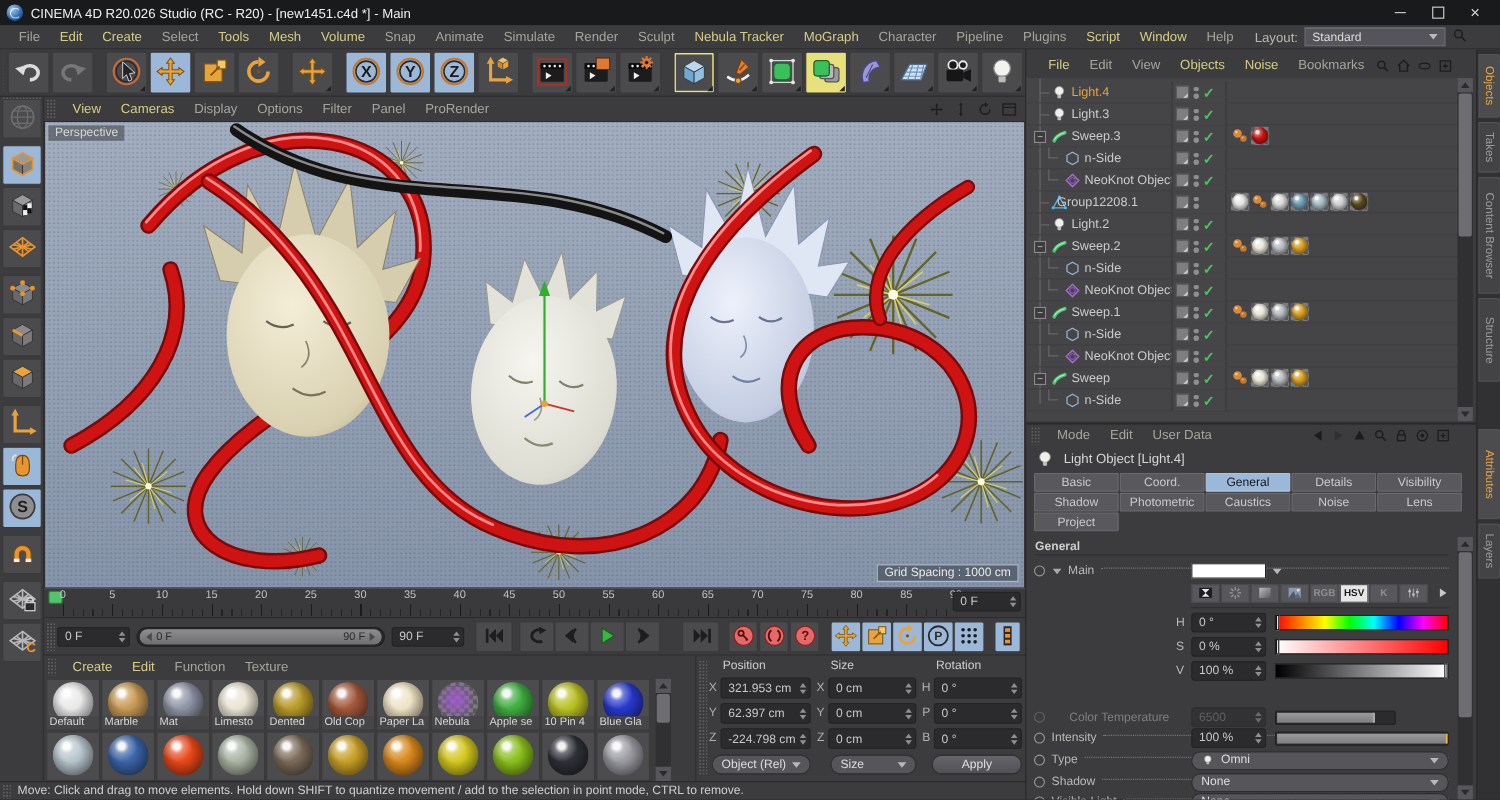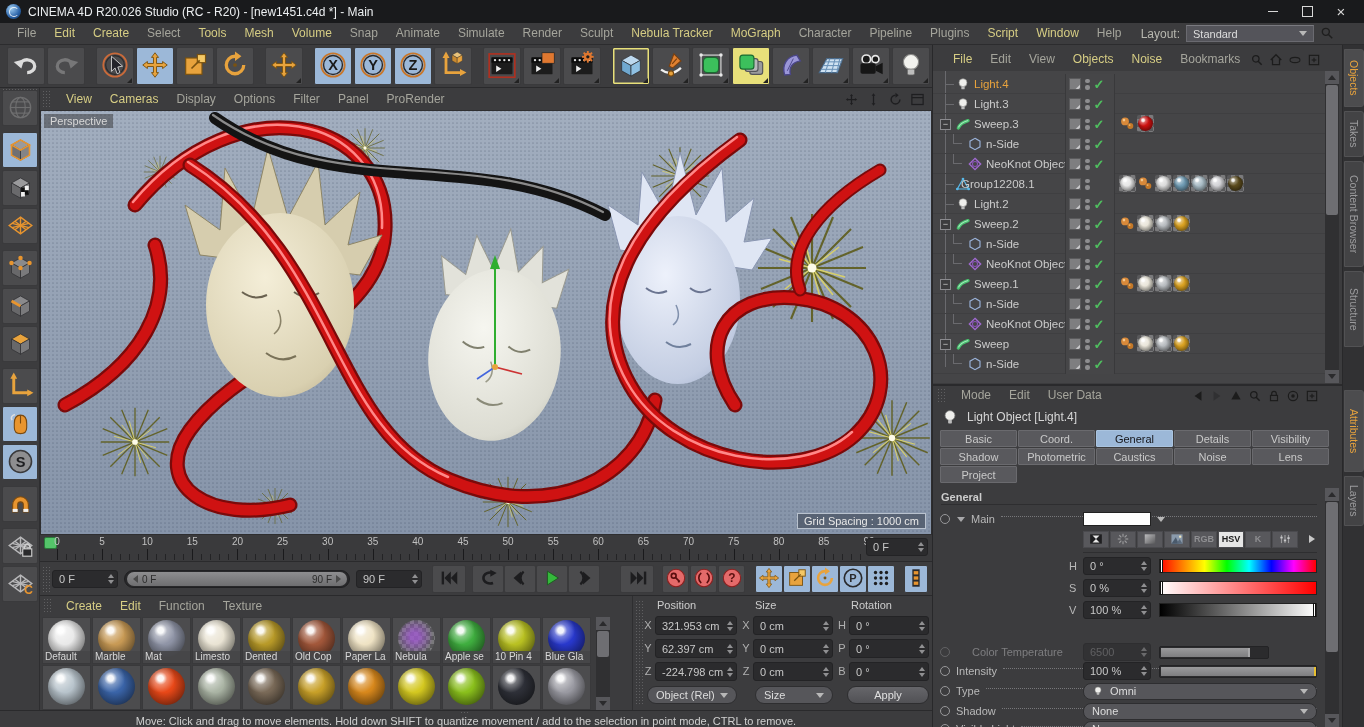--- a/index.html
+++ b/index.html
@@ -1117,21 +1117,21 @@
     </div>
     <div class="co-dd" style="left:122px; top:90px; width:78px;">
       <span>Size</span>
       <span class="dd-arrow"></span>
     </div>
     <div id="apply-btn" style="left:214px; top:90px; width:82px;">
       <span>Apply</span>
     </div>
   </div>
 
-  <div id="statusbar" class="panel" style="position:absolute;flex-direction:column;">
+  <div id="statusbar" class="panel" style="position:absolute;">
     <span class="grip"></span>
     <span id="status-text">Move: Click and drag to move elements. Hold down SHIFT to quantize movement / add to the selection in point mode, CTRL to remove.</span>
   </div>
 
   <div id="right-panel" class="panel" style="position:absolute;">
 
     <div class="rp-menu" id="om-menu">
       <span class="grip"></span>
       <span id="om-menu-items" style="display:flex;">
           <span class="menu-item bright">File</span>

